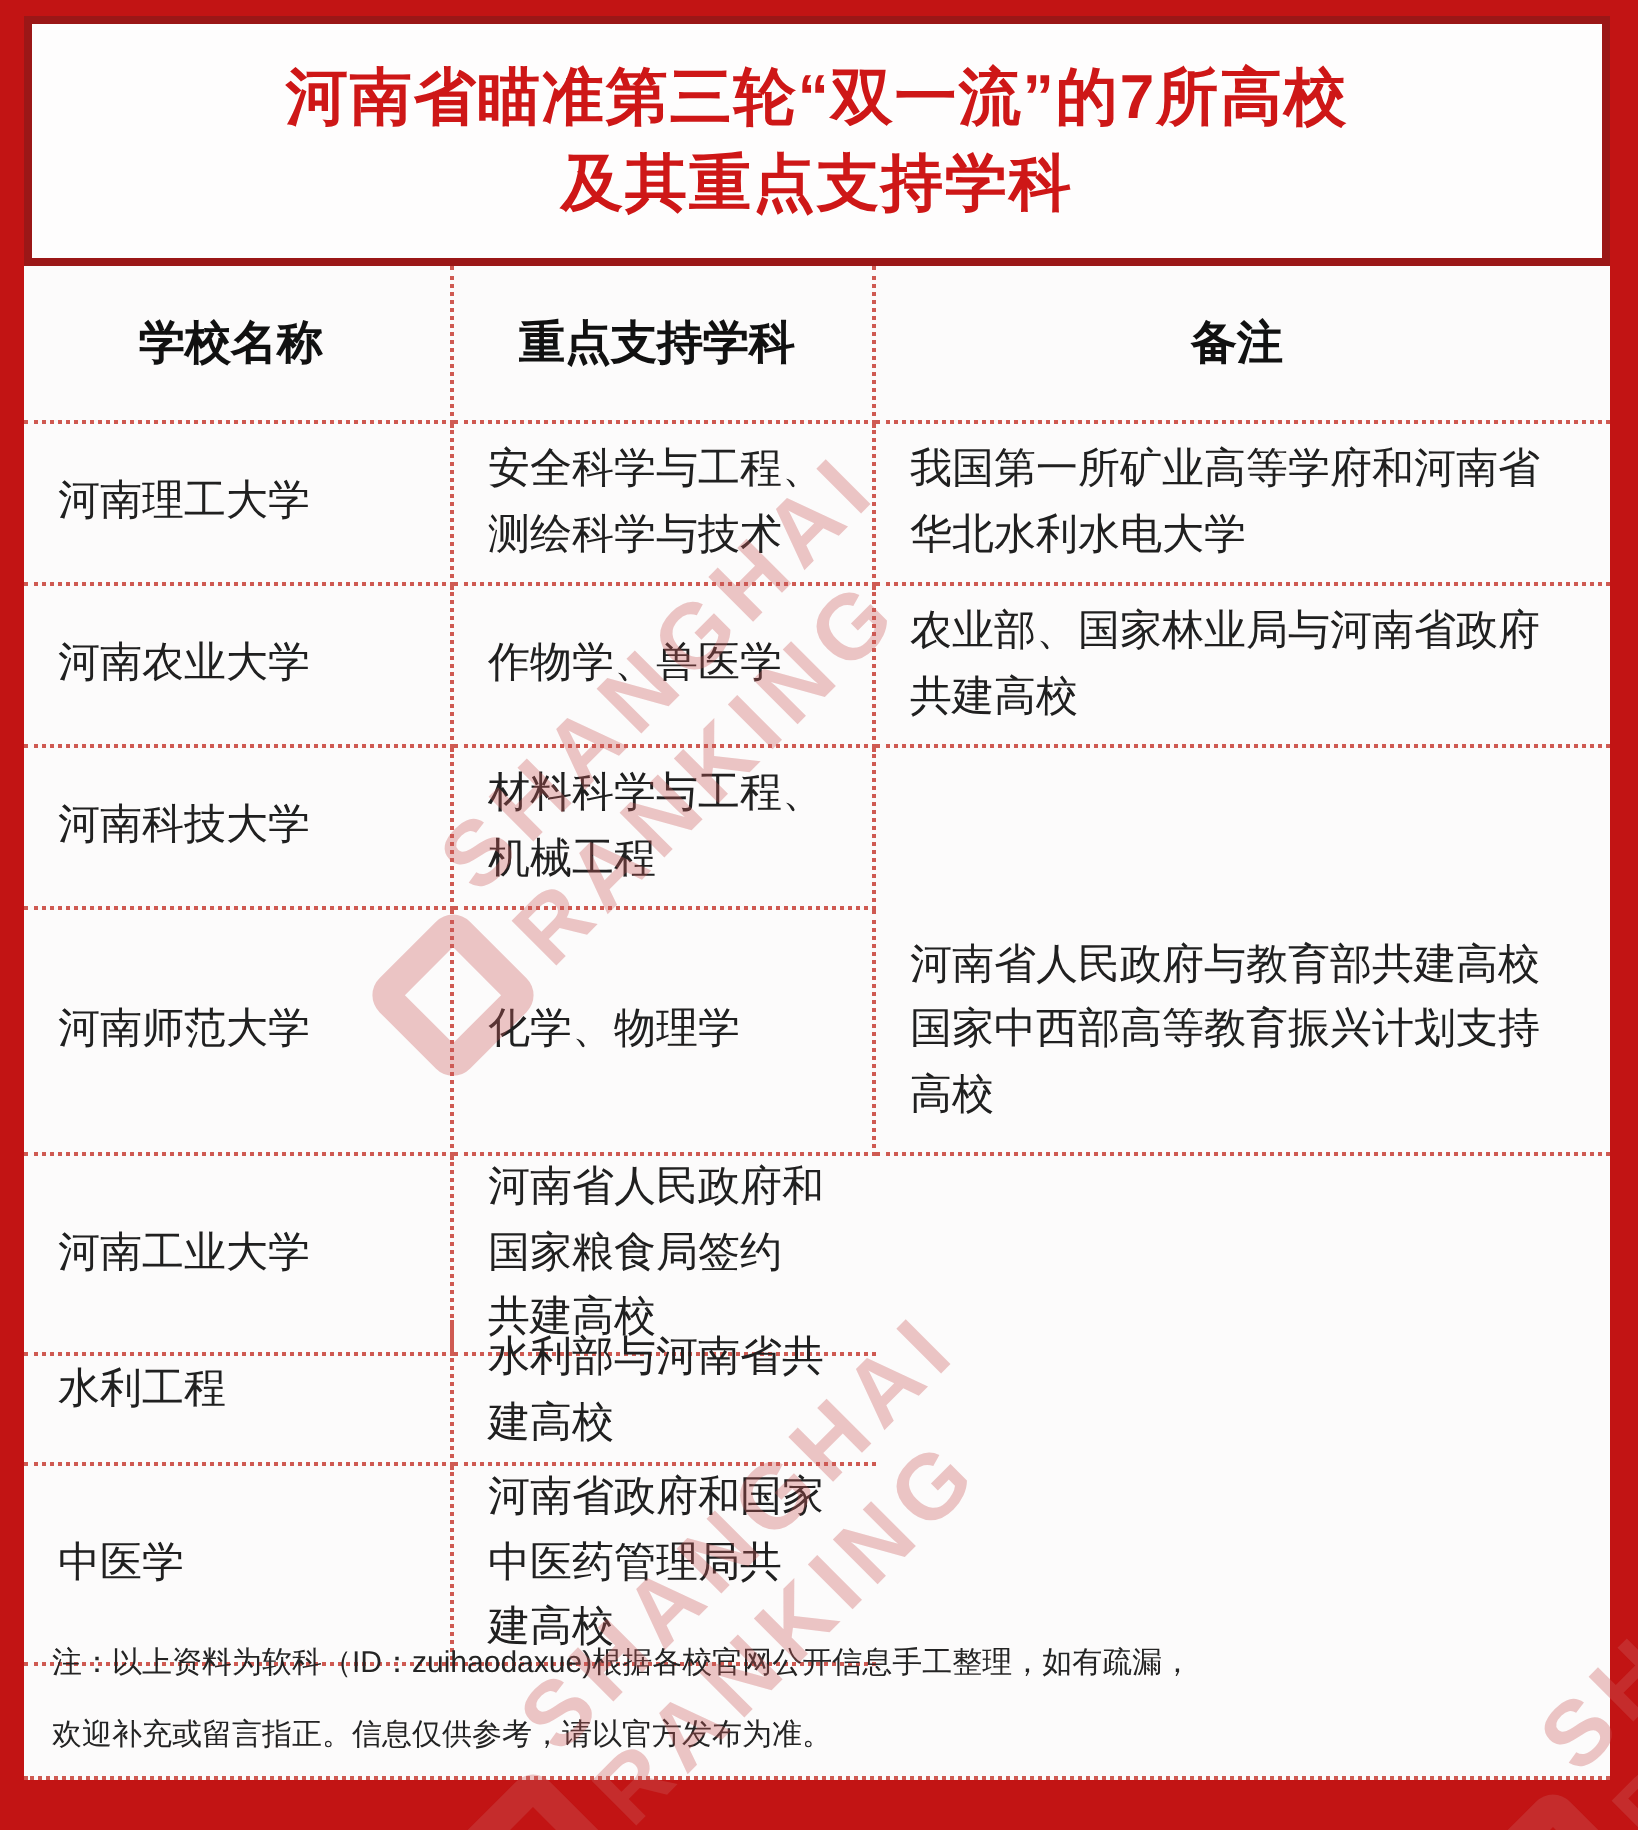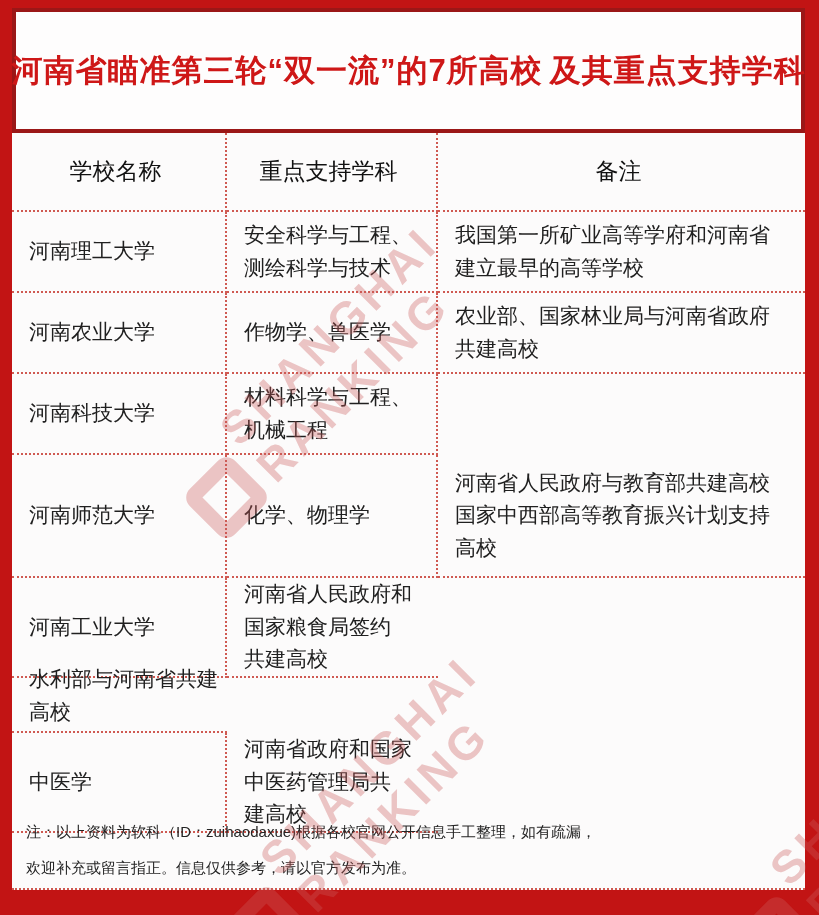--- a/index.html
+++ b/index.html
@@ -13,21 +13,21 @@
     background:#c21414;overflow:hidden;
   }
   .panel{
     position:absolute;left:12px;top:8px;width:793px;height:882px;
     background:#fcfbfb;
   }
   
   .title-box{
     box-sizing:border-box;height:125px;
     border:4px solid #9b1717;background:#fefdfd;
-    display:flex;flex-direction:row;align-items:center;justify-content:center;
+    display:flex;flex-direction:column;align-items:center;justify-content:center;
     gap:7px;
   }
   .title-line{
     color:#ce1717;font-weight:bold;font-size:31px;letter-spacing:1px;
     line-height:1.15;white-space:nowrap;
   }
   
   .t-row{
     display:grid;grid-template-columns:215px 211px 1fr;
     box-sizing:border-box;
@@ -36,21 +36,21 @@
     box-sizing:border-box;
     border-bottom:2px dotted #cf5a52;
     display:flex;align-items:center;
     padding-left:17px;padding-right:6px;
     font-size:21px;color:#202020;line-height:1.55;
     white-space:pre-line;
   }
   .cell.col-divider{border-right:2px dotted #cf5a52;}
   .header-cell{
     justify-content:center;padding-left:0;
-    font-weight:normal;font-size:23px;color:#111;
+    font-weight:bold;font-size:23px;color:#111;
   }
   .h79{height:79px}.h81{height:81px}.h123{height:123px}
   .h82{height:82px}.h73{height:73px}
   
   .footer-note{
     box-sizing:border-box;height:78px;
     border-bottom:2px dotted #cf5a52;
     display:flex;align-items:center;
     padding:0 10px 0 14px;
     font-size:15px;color:#242424;line-height:36px;
@@ -87,21 +87,21 @@
       <div class="cell header-cell col-divider">学校名称</div>
       <div class="cell header-cell col-divider">重点支持学科</div>
       <div class="cell header-cell">备注</div>
     </div>
 
     <div class="t-row h81">
       <div class="cell col-divider">河南理工大学</div>
       <div class="cell col-divider">安全科学与工程、
 测绘科学与技术</div>
       <div class="cell">我国第一所矿业高等学府和河南省
-建立最早的高等学校</div>
+华北水利水电大学</div>
     </div>
 
     <div class="t-row h81">
       <div class="cell col-divider">河南农业大学</div>
       <div class="cell col-divider">作物学、兽医学</div>
       <div class="cell">农业部、国家林业局与河南省政府
 共建高校</div>
     </div>
 
     <div class="t-row h81">
@@ -118,20 +118,21 @@
 高校</div>
     </div>
 
     <div class="t-row h82">
       <div class="cell col-divider">河南工业大学</div>
       <div class="cell">河南省人民政府和国家粮食局签约
 共建高校</div>
     </div>
 
     <div class="t-row h73">
+      <div class="cell col-divider">水利工程</div>
       <div class="cell">水利部与河南省共建高校</div>
     </div>
 
     <div class="t-row h79">
       <div class="cell col-divider">中医学</div>
       <div class="cell">河南省政府和国家中医药管理局共
 建高校</div>
     </div>
 
     <div class="footer-note">注：以上资料为软科（ID：zuihaodaxue)根据各校官网公开信息手工整理，如有疏漏，

